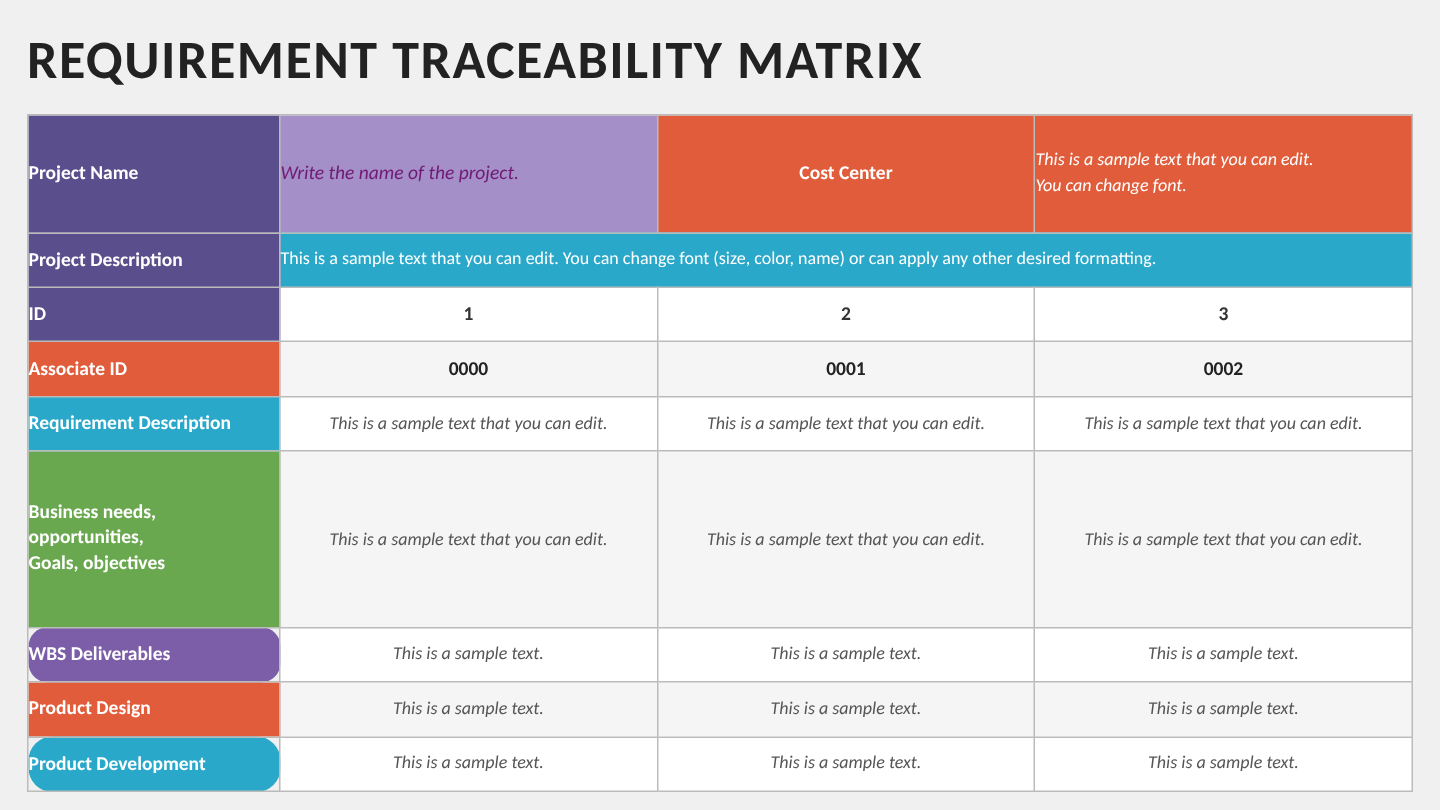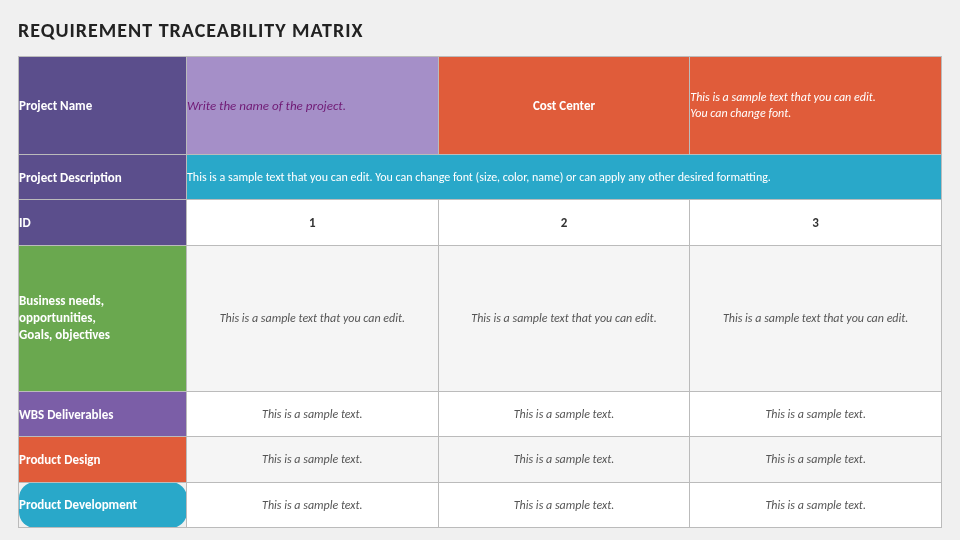--- a/index.html
+++ b/index.html
@@ -7,21 +7,21 @@
       font-family: 'Calibri', 'Segoe UI', Arial, sans-serif;
       background: #f0f0f0;
       width: 960px;
       height: 540px;
       overflow: hidden;
       display: flex;
       flex-direction: column;
       padding: 18px 18px 12px 18px;
     }
     h1 {
-      font-size: 20px;
+      font-size: 36px;
       font-weight: 900;
       color: #222;
       letter-spacing: 1px;
       margin-bottom: 14px;
       text-transform: uppercase;
     }
     .matrix-table {
       width: 100%;
       border-collapse: collapse;
       flex: 1;
@@ -58,21 +58,21 @@
       font-weight: 700;
       color: #222;
     }
     
     .row-project-name .label-cell { background: #5b4e8c; }
     .row-project-description .label-cell { background: #5b4e8c; }
     .row-id .label-cell { background: #5b4e8c; margin-left: 45px; }
     .row-associate-id .label-cell { background: #e05c3a; }
     .row-req-desc .label-cell { background: #29a8c9; }
     .row-business .label-cell { background: #6aa84f; }
-    .row-wbs .label-cell { background: #7b5ea7; }
+    .row-wbs .label-cell { background: #7b5ea7; border-radius: 13px; }
     .row-product-design .label-cell { background: #e05c3a; }
     .row-product-dev .label-cell { background: #29a8c9; border-radius: 16px; }
     .row-test-cases .label-cell { background: #6aa84f; }
 
     
     .project-name-input {
       background: #a58fc8;
       color: #701a75;
       font-style: italic;
       font-size: 13px;
@@ -164,21 +164,33 @@
     <td class="proj-desc-text" colspan="3">This is a sample text that you can edit. You can change font (size, color, name) or can apply any other desired formatting.</td>
   </tr>
 
   <tr class="row-id">
     <td class="label-cell">ID</td>
     <td class="data-cell bold">1</td>
     <td class="data-cell bold">2</td>
     <td class="data-cell bold">3</td>
   </tr>
 
-
+  <tr class="row-associate-id">
+    <td class="label-cell">Associate ID</td>
+    <td class="data-cell bold">0000</td>
+    <td class="data-cell bold">0001</td>
+    <td class="data-cell bold">0002</td>
+  </tr>
+
+  <tr class="row-req-desc">
+    <td class="label-cell">Requirement Description</td>
+    <td class="data-cell italic">This is a sample text that you can edit.</td>
+    <td class="data-cell italic">This is a sample text that you can edit.</td>
+    <td class="data-cell italic">This is a sample text that you can edit.</td>
+  </tr>
 
   <tr class="row-business">
     <td class="label-cell business-label" style="white-space: pre-line;">Business needs,<br>opportunities,<br>Goals, objectives</td>
     <td class="data-cell italic">This is a sample text that you can edit.</td>
     <td class="data-cell italic">This is a sample text that you can edit.</td>
     <td class="data-cell italic">This is a sample text that you can edit.</td>
   </tr>
 
   <tr class="row-wbs">
     <td class="label-cell">WBS Deliverables</td>

